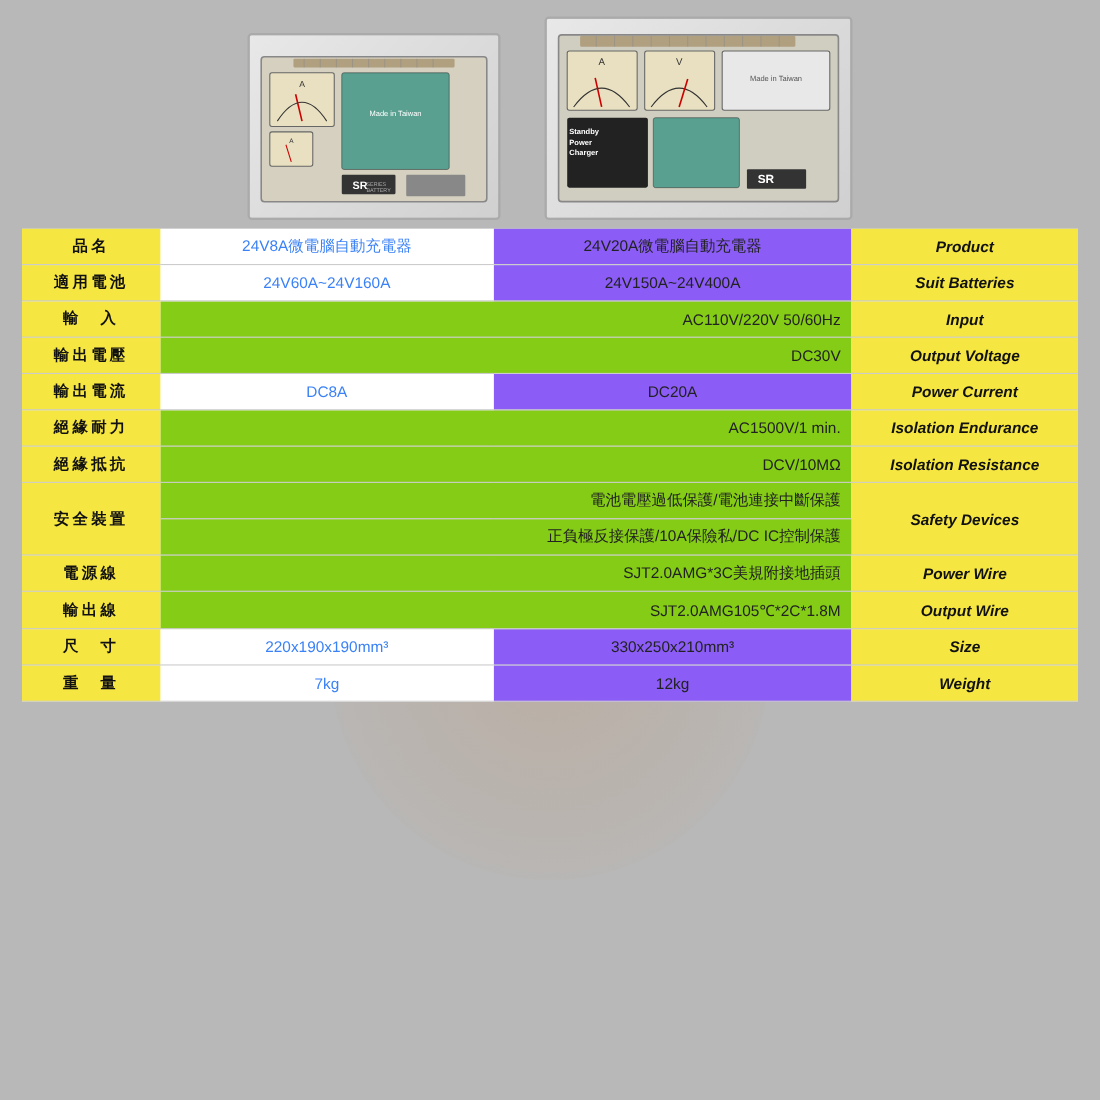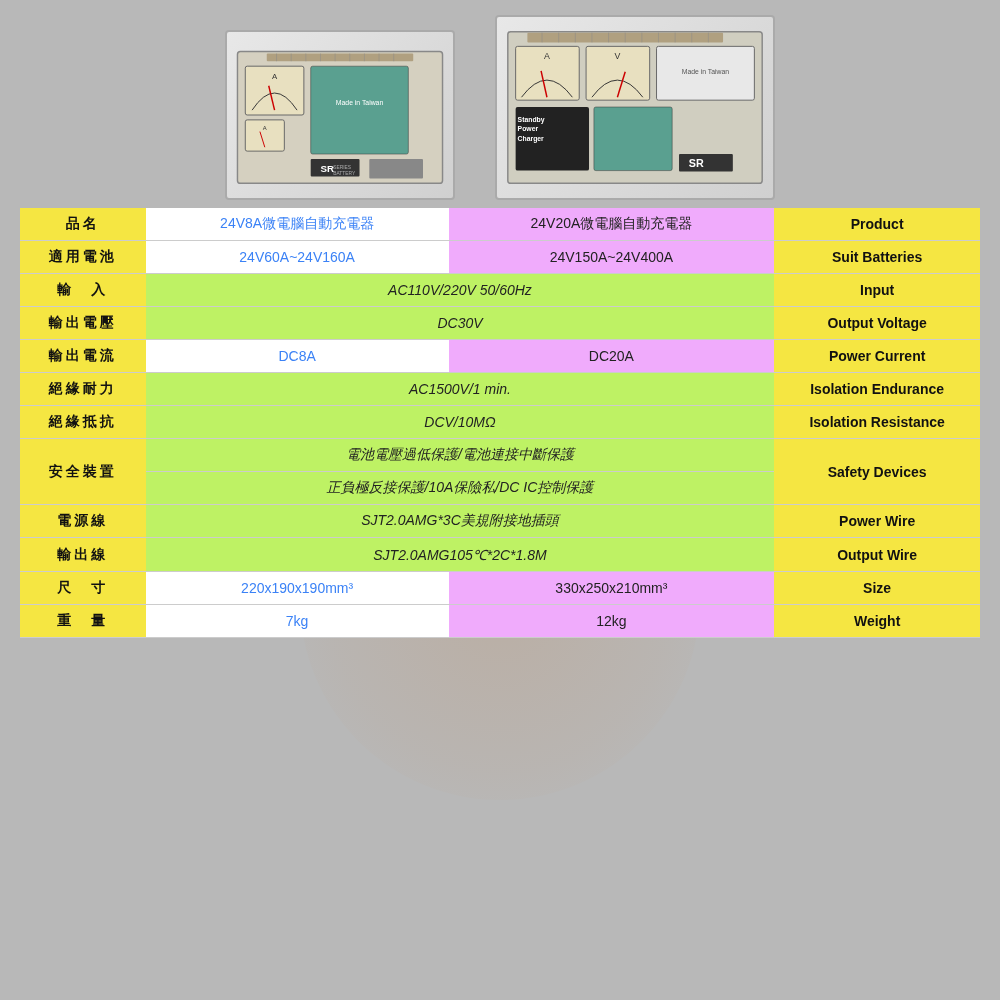--- a/index.html
+++ b/index.html
@@ -107,42 +107,42 @@
 
     .col-sr2408 {
       background-color: #ffffff;
       text-align: center;
       font-size: 14px;
       color: #3b82f6;
       width: 265px;
     }
 
     .col-sr2420 {
-      background-color: #f0abfc;
+      background-color: #8b5cf6;
       text-align: center;
       font-size: 14px;
       color: #222;
       width: 285px;
     }
 
     .col-english {
       background-color: #f5e642;
       text-align: center;
       font-size: 14px;
       font-weight: bold;
       color: #111;
       width: 180px;
+      font-style: italic;
     }
 
     .col-span2 {
-      background-color: #bef264;
-      text-align: center;
+      background-color: #84cc16;
+      text-align: right;
       font-size: 14px;
       color: #222;
-      font-style: italic;
     }
 
     
     .watermark {
       position: absolute;
       width: 400px;
       height: 400px;
       border-radius: 50%;
       background: radial-gradient(circle, rgba(200,120,50,0.15) 0%, rgba(200,120,50,0.05) 60%, transparent 80%);
       top: 400px;

